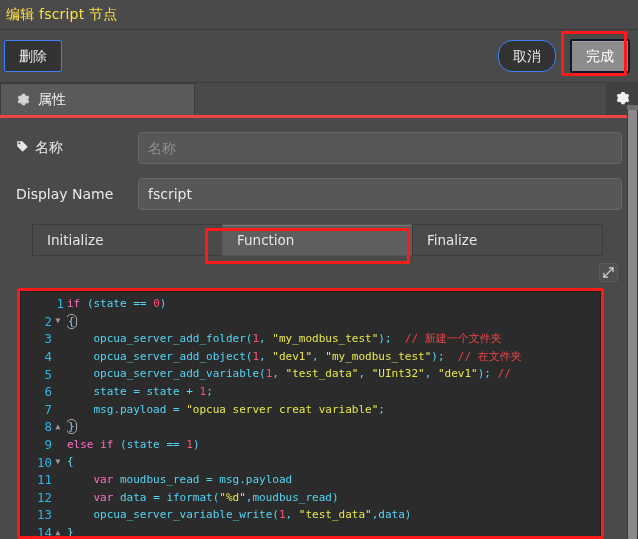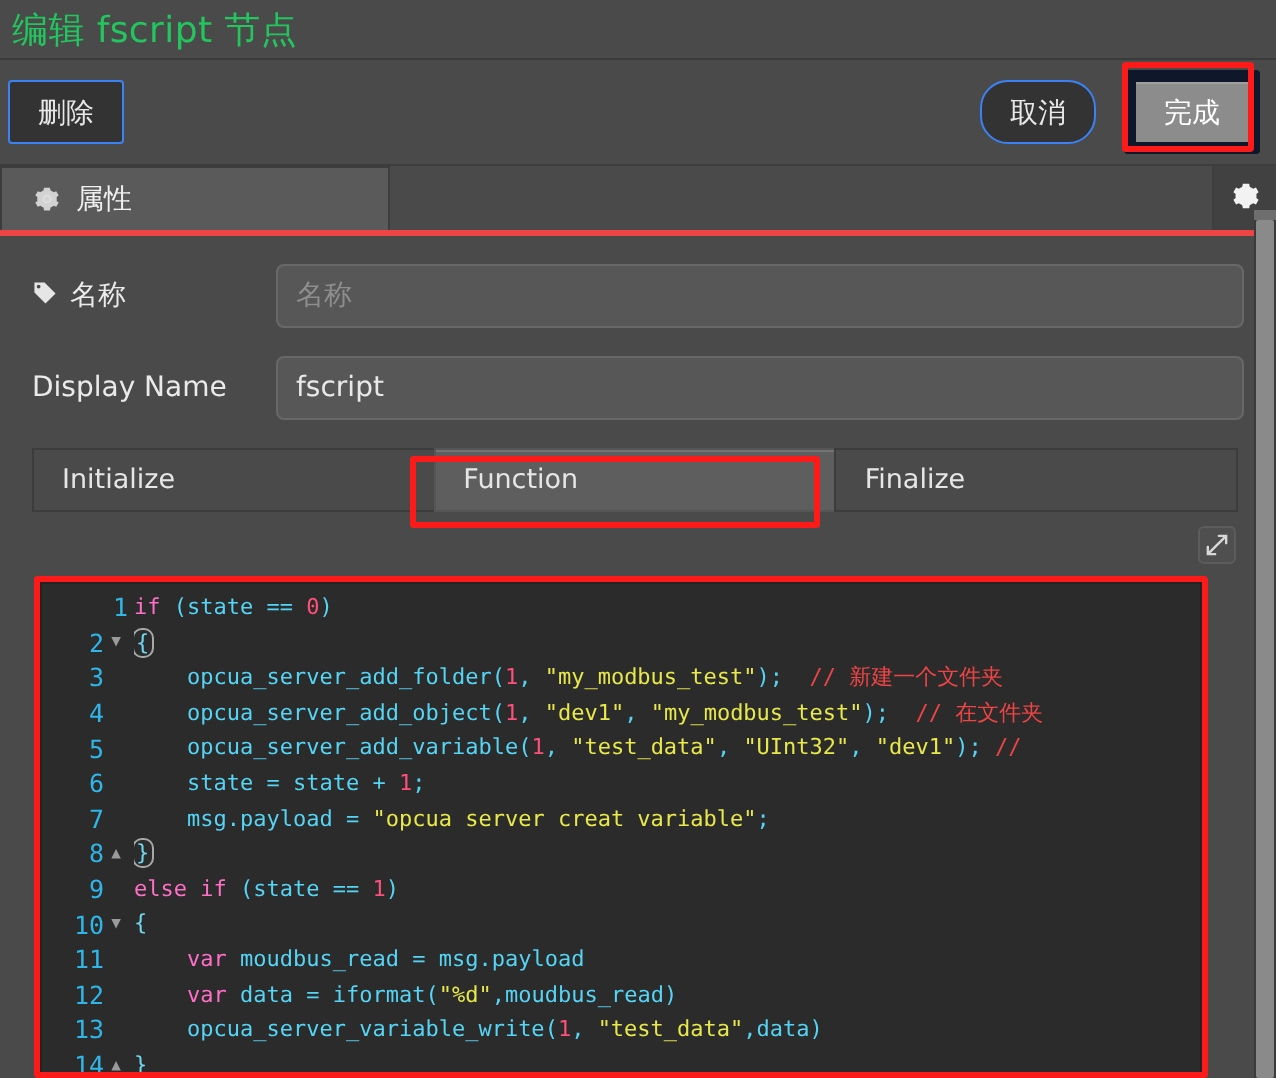--- a/index.html
+++ b/index.html
@@ -15,22 +15,22 @@
     position: relative;
     width: 638px; height: 539px;
     background: #4a4a4a;
     overflow: hidden;
   }
 
   
   .titlebar {
     height: 30px;
     background: #4a4a4a;
-    color: #22c55e;
-    font-size: 18px;
+    color: #fde047;
+    font-size: 14px;
     display: flex;
     align-items: center;
     padding-left: 6px;
     border-bottom: 1px solid #3a3a3a;
     letter-spacing: 0.2px;
   }
 
   
   .buttonbar {
     height: 53px;
@@ -50,21 +50,21 @@
     padding: 7px 14px;
     min-width: 58px;
     text-align: center;
     cursor: pointer;
     line-height: 1.2;
   }
   .spacer { flex: 1 1 auto; }
   .btn-cancel { margin-right: 14px; border-radius: 14px; }
   .btn-done {
     background: #8c8c8c;
-    border: 6px solid #0f172a;
+    border: 2px solid #0f172a;
     color: #ffffff;
     box-shadow: inset 0 1px 0 rgba(255,255,255,0.18);
   }
   .hl-box {
     position: absolute;
     border: 3px solid #ff1a1a;
     border-radius: 2px;
     pointer-events: none;
     z-index: 40;
   }
@@ -136,21 +136,21 @@
     padding: 0 9px;
     font-family: "DejaVu Sans", "Liberation Sans", sans-serif;
     outline: none;
   }
   .field::placeholder { color: #8e8e8e; }
 
   
   .edtabs {
     display: flex;
     margin: 6px 4px 0 0;
-    padding: 0 16px;
+    padding: 0 32px;
   }
   .edtab {
     flex: 1 1 0;
     height: 32px;
     background: #4a4a4a;
     border: 1px solid #3c3c3c;
     color: #e6e6e6;
     font-size: 13.5px;
     display: flex;
     align-items: center;

